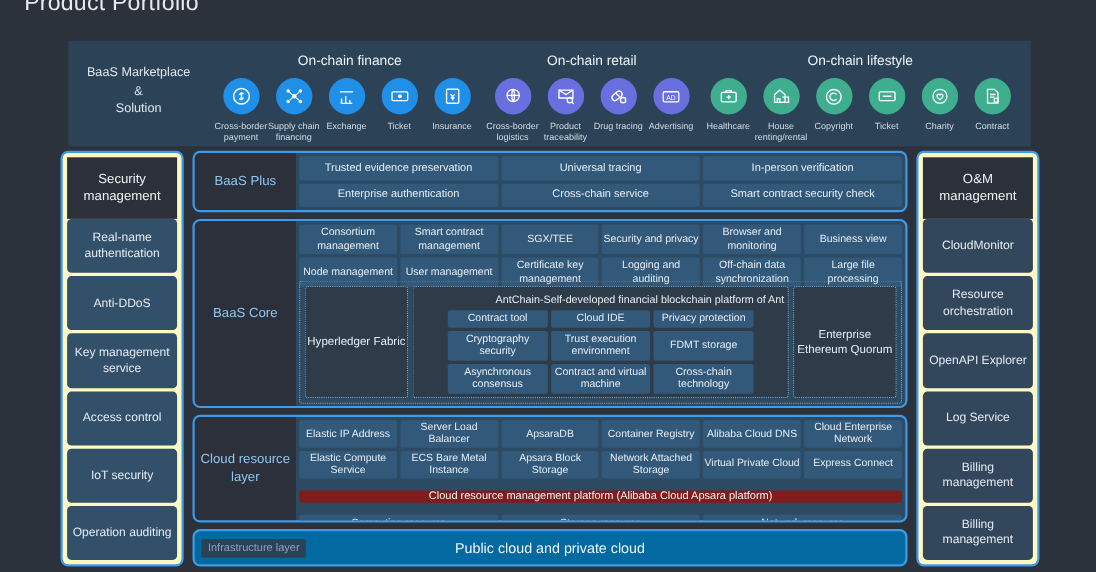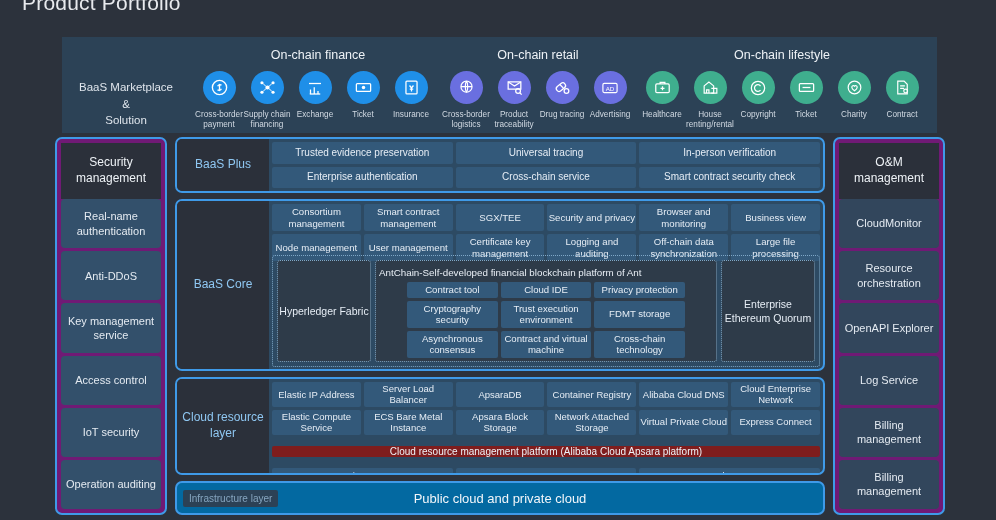--- a/index.html
+++ b/index.html
@@ -15,21 +15,21 @@
     position: absolute; left: 22px; top: -9px;
     font-size: 21px; color: #e8eaee; letter-spacing: .2px;
   }
 
   
   .marketplace {
     position: absolute; left: 62px; top: 37px; width: 875px; height: 96px;
     background: #2c4256; display: flex; align-items: stretch;
   }
   .mkt-label {
-    width: 128px; display: flex; align-items: flex-end; justify-content: center;
+    width: 128px; display: flex; align-items: center; justify-content: center;
     text-align: center; font-size: 11.5px; color: #dfe5ec; line-height: 1.45;
     padding-bottom: 4px;
   }
   .mkt-groups { flex: 1; display: flex; }
   .grp { display: flex; flex-direction: column; }
   .grp-title {
     text-align: center; font-size: 12.5px; color: #eef2f6;
     padding-top: 11px; padding-bottom: 9px;
   }
   .grp-icons { display: flex; justify-content: center; gap: 0; }
@@ -54,21 +54,21 @@
   
   .body-row {
     position: absolute; left: 55px; top: 137px; width: 890px; height: 378px;
     display: flex; gap: 8px;
   }
 
   
   .side-col {
     width: 112px; border: 2px solid #3f9ae8; border-radius: 7px;
     padding: 4px; display: flex; flex-direction: column;
-    background: #701a75;
+    background: #fef9c3;
   }
   .side-head {
     flex: 0 0 auto; height: 56px;
     display: flex; align-items: center; justify-content: center; text-align: center;
     font-size: 12px; color: #eef2f6; line-height: 1.3; background: #2b303a;
   }
   .side-item {
     flex: 1 1 0; display: flex; align-items: center; justify-content: center;
     text-align: center; font-size: 11px; color: #e4eaf1; line-height: 1.3;
     background: #33506b; border-radius: 4px; margin-bottom: 3px; padding: 2px;
@@ -114,21 +114,21 @@
     width: 94px; flex: 0 0 94px;
     display: flex; align-items: center; justify-content: center; text-align: center;
     font-size: 10.5px; color: #e6edf5; line-height: 1.35;
     border: 1px dotted #7fa8c8; border-radius: 3px; background: #2e3b49;
   }
   .antchain {
     flex: 1; display: flex; flex-direction: column;
     border: 1px dotted #7fa8c8; border-radius: 3px; background: #2e3b49; padding: 3px;
   }
   .antchain-title {
-    text-align: left; font-size: 9.8px; color: #e8eef5; padding: 3px 0 4px;
+    text-align: right; font-size: 9.8px; color: #e8eef5; padding: 3px 0 4px;
   }
   .antchain-grid { flex: 1; display: flex; flex-direction: column; gap: 3px; padding: 0 28px; }
   .k8s {
     height: 22px; display: flex; align-items: center; justify-content: center;
     font-size: 10.5px; color: #eef3f8; background: #33597a; border-radius: 2px;
     letter-spacing: .3px;
   }
 
   
   .cloudres { height: 98px; }

